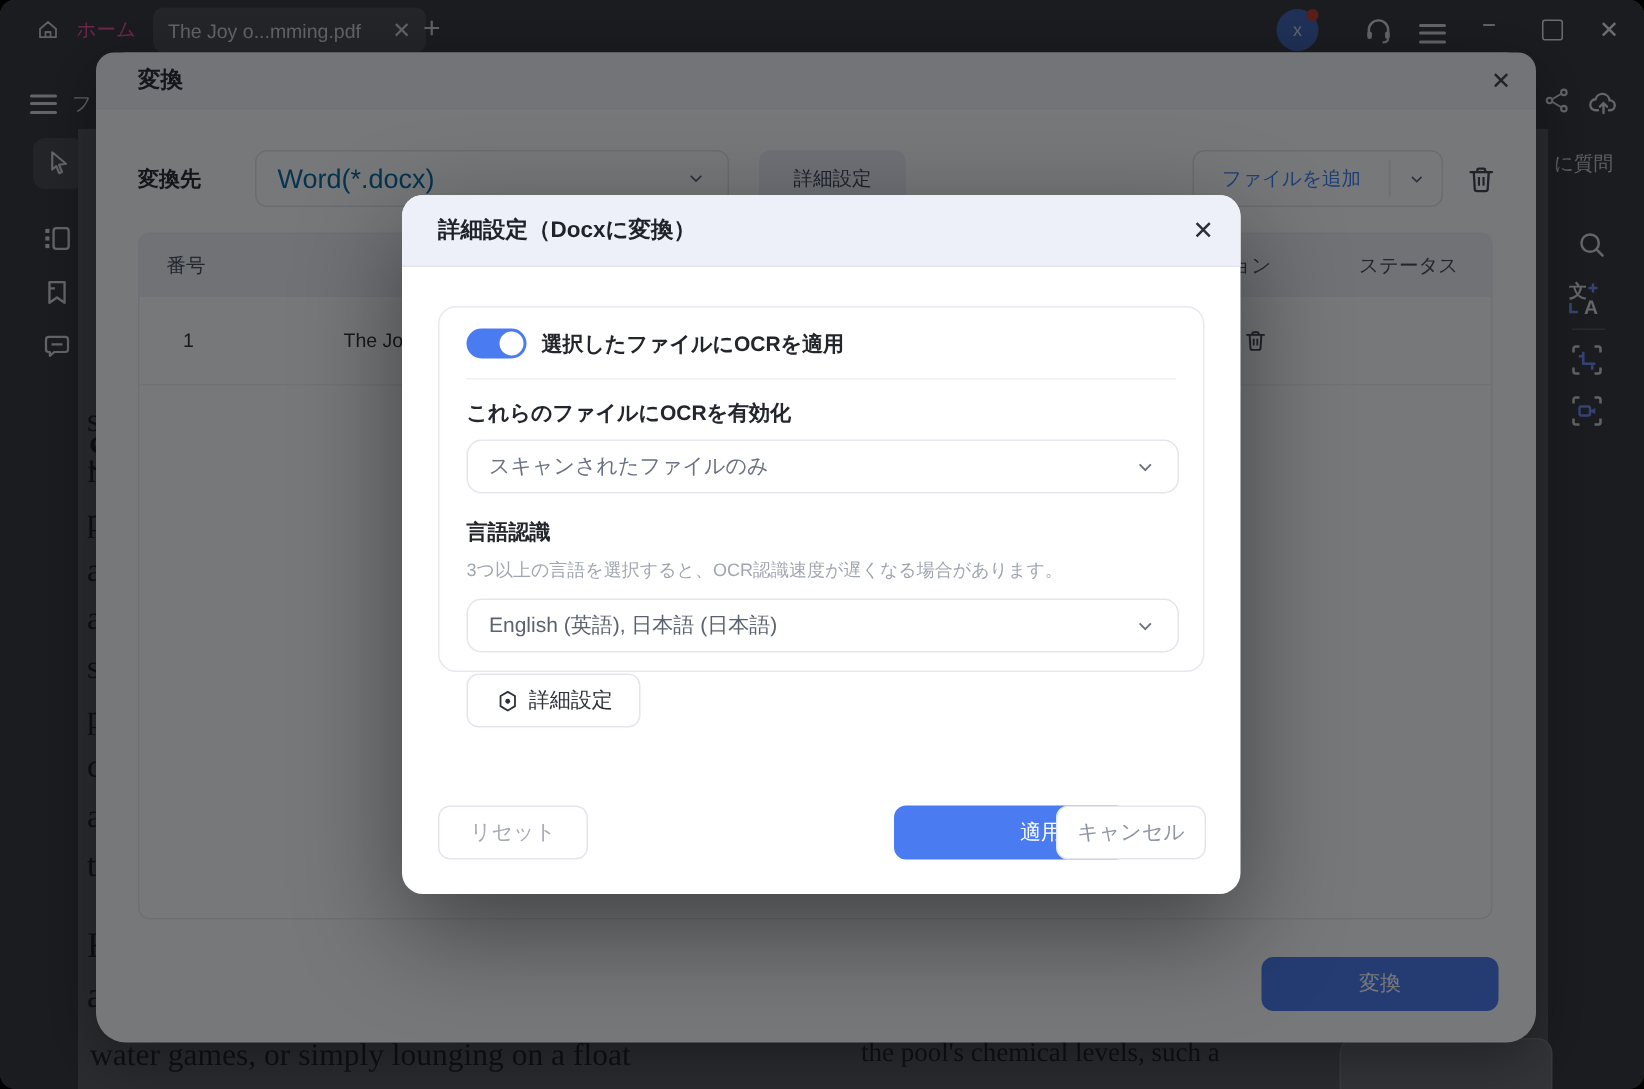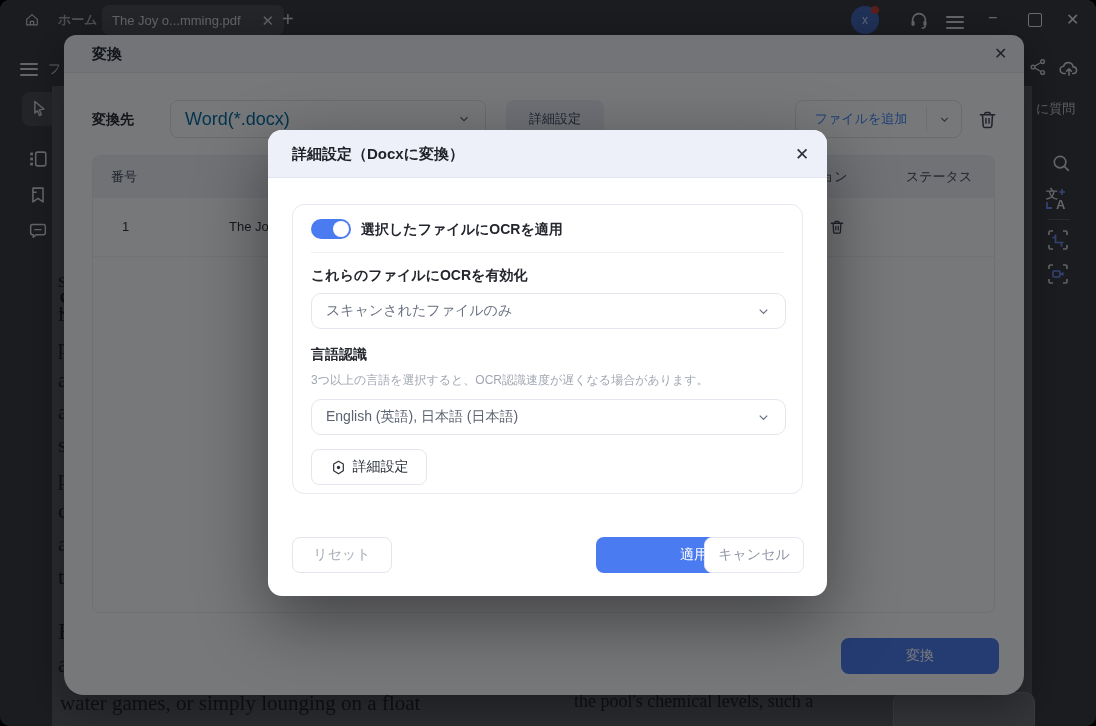--- a/index.html
+++ b/index.html
@@ -4,21 +4,21 @@
 <style>
   html,body{margin:0;padding:0;background:#000;}
   #stage{position:relative;width:1096px;height:726px;overflow:hidden;
          background:#343438;font-family:"Liberation Sans","DejaVu Sans",sans-serif;
          border-radius:10px;}
   .abs{position:absolute;}
   .flex{display:flex;align-items:center;}
 
   
   .titlebar{left:0;top:0;width:1096px;height:40px;background:#343438;}
-  .tab-home{left:16px;top:6px;height:28px;gap:18px;color:#a3a3a3;font-size:13px;padding:0 8px;font-weight:bold;}
+  .tab-home{left:16px;top:6px;height:28px;gap:11px;color:#ec4899;font-size:13px;padding:0 8px;}
   .tab-doc{left:102px;top:5px;width:162px;height:30px;background:#48484c;border-radius:7px;
            color:#d2d3d6;font-size:13px;padding:0 10px;gap:8px;}
   .tab-doc .ttl{flex:1;white-space:nowrap;overflow:hidden;}
   .glyphbtn{color:#cfd0d3;font-size:15px;line-height:1;}
   .winctl{color:#e3e4e6;font-size:16px;}
   .avatar{left:851px;top:6px;width:28px;height:28px;border-radius:50%;background:#3f63b5;
           color:#cdd6ee;font-size:12px;display:flex;align-items:center;justify-content:center;}
   .avatar-dot{left:871px;top:6px;width:8px;height:8px;border-radius:50%;background:#c0392b;}
   .maxbox{width:12px;height:12px;border:1.6px solid #e3e4e6;border-radius:2px;}
   .bars span{display:block;width:18px;height:2px;background:#d5d6d9;border-radius:1px;margin:3.5px 0;}
@@ -68,21 +68,21 @@
   
   .overlay{left:0;top:0;width:1096px;height:726px;background:rgba(8,9,12,0.55);}
 
   
   .modal{left:268px;top:130px;width:559px;height:466px;background:#fff;border-radius:14px;
          box-shadow:0 24px 70px rgba(0,0,0,.45);}
   .m-header{left:0;top:0;width:100%;height:48px;background:#edeff9;border-radius:14px 14px 0 0;
             border-bottom:1px solid #e2e5f0;box-sizing:border-box;}
   .m-title{left:24px;top:0;height:48px;line-height:48px;font-size:15px;font-weight:bold;color:#1f2329;}
   .m-close{left:527px;top:14px;color:#2b2f36;font-size:17px;}
-  .card{left:24px;top:74px;width:511px;height:290px;border:1px solid #e7e9f0;border-radius:12px;
+  .card{left:24px;top:74px;width:511px;height:244px;border:1px solid #e7e9f0;border-radius:12px;
         box-sizing:border-box;}
   .toggle{left:18px;top:14px;width:40px;height:20px;border-radius:10px;background:#4b7bf0;}
   .knob{position:absolute;right:2px;top:2px;width:16px;height:16px;border-radius:50%;background:#fff;}
   .bold14{font-size:14px;font-weight:bold;color:#23262d;}
   .card-divider{left:18px;top:47px;width:473px;height:1px;background:#eef0f4;}
   .hint{font-size:12px;color:#a0a6b1;}
   .mselect{background:#fff;border:1px solid #e3e6ec;border-radius:10px;color:#6a7180;font-size:14px;
            display:flex;align-items:center;justify-content:space-between;padding:0 14px;box-sizing:border-box;}
   .btn-outline{background:#fff;border:1px solid #e3e6ec;border-radius:8px;display:flex;align-items:center;
                justify-content:center;box-sizing:border-box;font-size:14px;}

